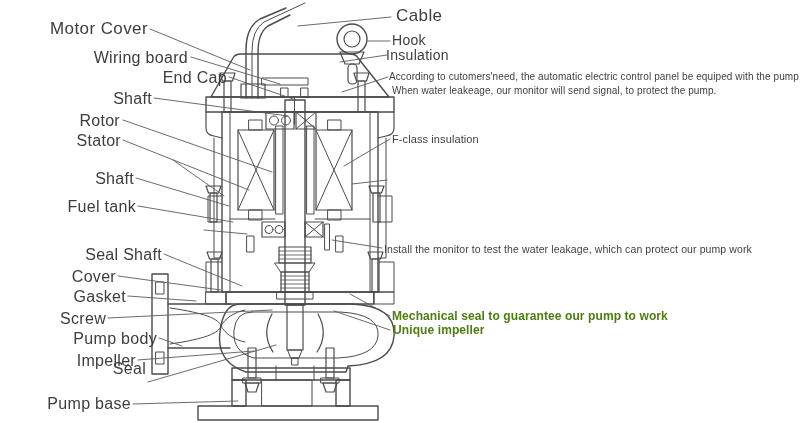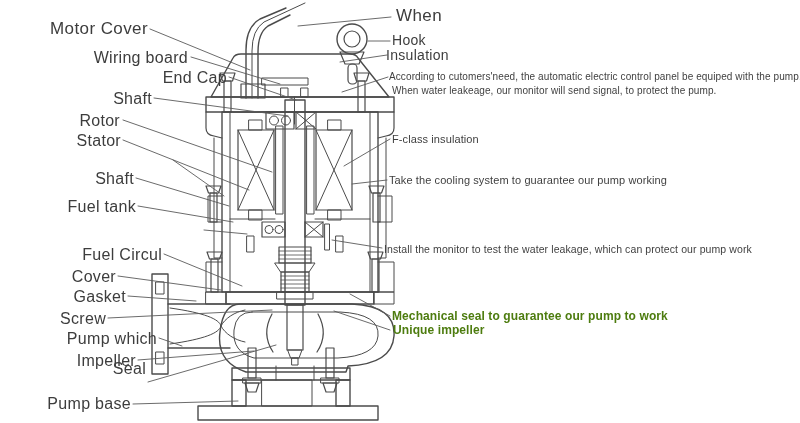--- a/index.html
+++ b/index.html
@@ -196,34 +196,33 @@
   </svg>
 
   <div class="lbl big" style="right:652px;top:18px;">Motor Cover</div>
   <div class="lbl" style="right:612px;top:48px;">Wiring board</div>
   <div class="lbl" style="right:573px;top:68px;">End Cap</div>
   <div class="lbl" style="right:648px;top:89px;">Shaft</div>
   <div class="lbl" style="right:680px;top:111px;">Rotor</div>
   <div class="lbl" style="right:679px;top:131px;margin-left:34px;">Stator</div>
   <div class="lbl" style="right:666px;top:169px;">Shaft</div>
   <div class="lbl" style="right:664px;top:197px;">Fuel tank</div>
-  <div class="lbl" style="right:638px;top:245px;">Fuel Circul</div>
+  <div class="lbl" style="right:638px;top:245px;">Seal Shaft</div>
   <div class="lbl" style="right:684px;top:267px;">Cover</div>
   <div class="lbl" style="right:674px;top:287px;">Gasket</div>
   <div class="lbl" style="right:694px;top:309px;">Screw</div>
-  <div class="lbl" style="right:643px;top:329px;">Pump which</div>
+  <div class="lbl" style="right:643px;top:329px;">Pump body</div>
   <div class="lbl" style="right:664px;top:351px;">Impeller</div>
   <div class="lbl" style="right:654px;top:359px;">Seal</div>
   <div class="lbl" style="right:669px;top:394px;">Pump base</div>
 
-  <div class="lbl big" style="left:396px;top:5px;">When</div>
+  <div class="lbl big" style="left:396px;top:5px;">Cable</div>
   <div class="lbl" style="left:392px;top:31px;font-size:14px;">Hook</div>
   <div class="lbl" style="left:386px;top:46px;font-size:14px;">Insulation</div>
 
   <div class="note para" style="left:389px;top:70px;">According to cutomers'need, the automatic electric control panel be equiped with the pump.</div>
   <div class="note para" style="left:392px;top:84px;">When water leakeage, our monitor will send signal, to protect the pump.</div>
   <div class="note" style="left:392px;top:132px;">F-class insulation</div>
-  <div class="note" style="left:389px;top:173px;">Take the cooling system to guarantee our pump working</div>
   <div class="note" style="left:384px;top:242px;font-size:10.5px;">Install the monitor to test the water leakage, which can protect our pump work</div>
   <div class="note bold" style="left:392px;top:309px;">Mechanical seal to guarantee our pump to work</div>
   <div class="note bold" style="left:393px;top:323px;">Unique impeller</div>
 
 </div>
 
 </body></html>

